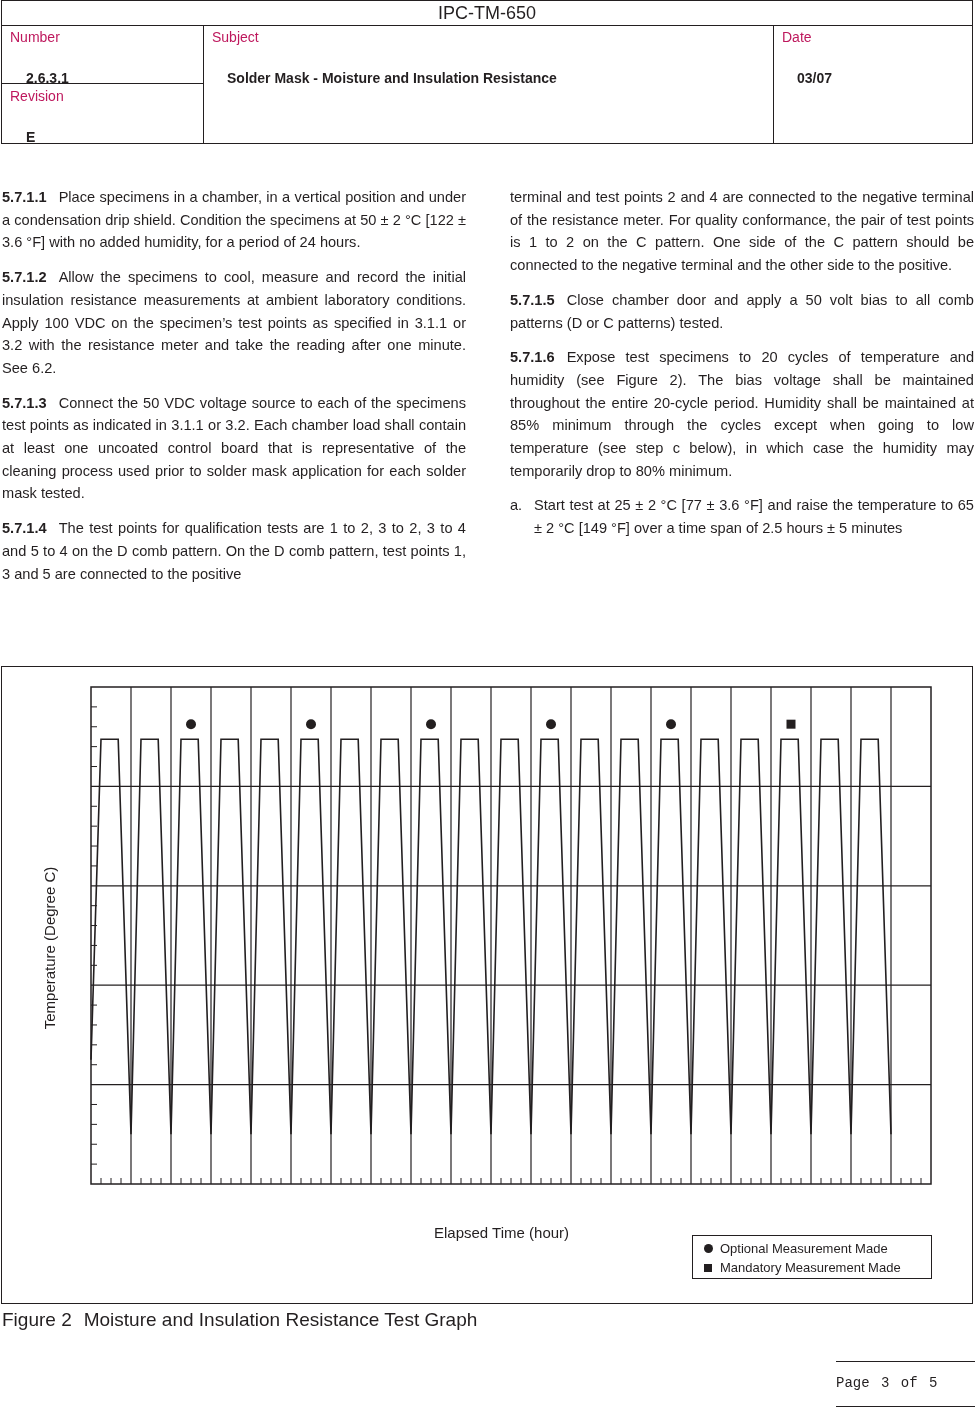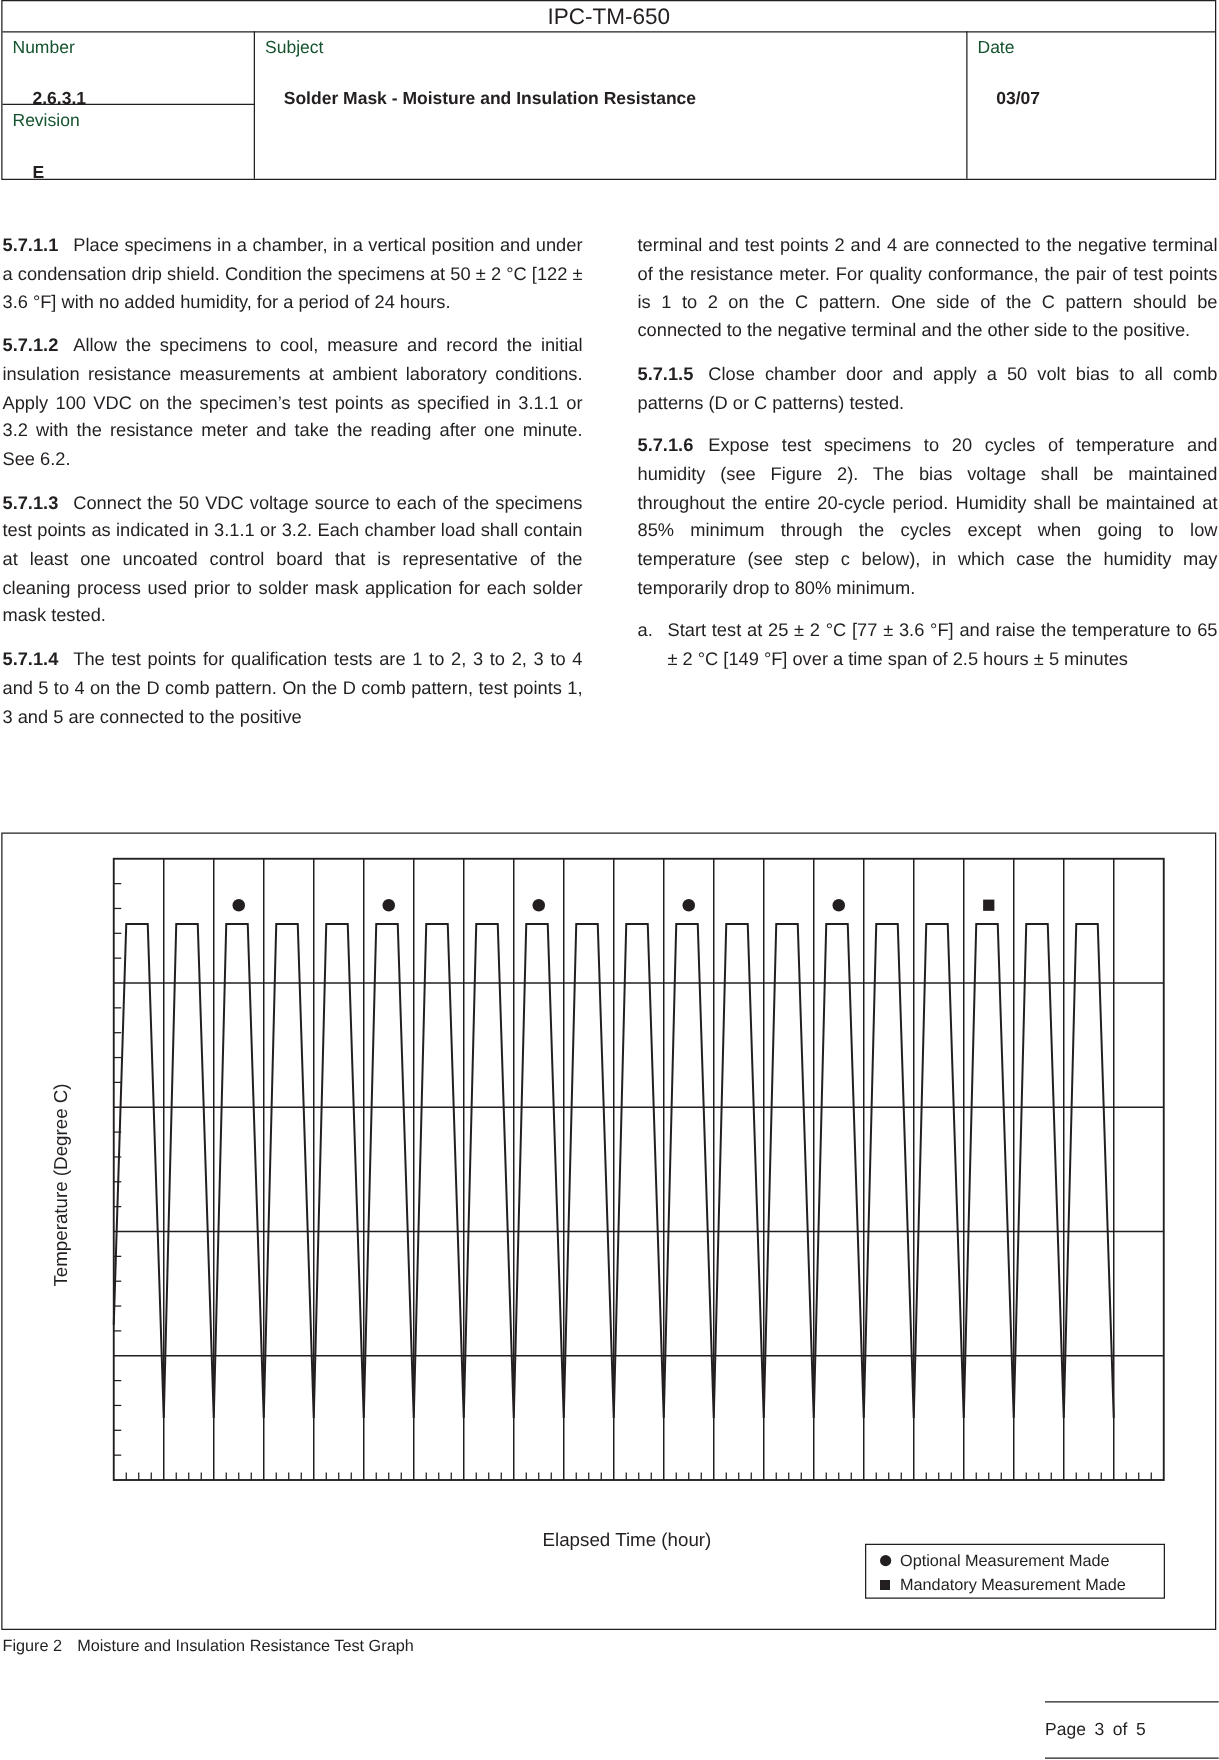--- a/index.html
+++ b/index.html
@@ -11,21 +11,21 @@
          border: 1px solid #231f20; box-sizing: border-box; }
   .hdr-title { position: absolute; left: 0; top: 0; width: 100%; height: 24px;
                border-bottom: 1px solid #231f20; text-align: center;
                font-size: 18px; line-height: 24px; }
   .cell { position: absolute; box-sizing: border-box; }
   .c-num { left: 0; top: 24px; width: 202px; height: 59px; border-right: 1px solid #231f20;
            border-bottom: 1px solid #231f20; }
   .c-rev { left: 0; top: 83px; width: 202px; height: 59px; border-right: 1px solid #231f20; }
   .c-sub { left: 202px; top: 24px; width: 570px; height: 118px; border-right: 1px solid #231f20; }
   .c-date { left: 772px; top: 24px; width: 198px; height: 118px; }
-  .lbl { position: absolute; left: 8px; top: 4px; font-size: 14px; color: #14532d; }
+  .lbl { position: absolute; left: 8px; top: 4px; font-size: 14px; color: #be185d; }
   .val { position: absolute; left: 24px; top: 45px; font-size: 14px; font-weight: bold; }
   .c-sub .val { left: 23px; }
   .c-date .val { left: 23px; }
 
   
   .col { position: absolute; top: 186px; width: 464px; font-size: 14.6px;
          line-height: 22.7px; text-align: justify; }
   .col-left { left: 2px; }
   .col-right { left: 510px; }
   .col p { margin: 0 0 12px 0; }
@@ -41,25 +41,25 @@
   .ylabel { position: absolute; left: 49px; top: 948px; transform: translate(-50%, -50%) rotate(-90deg);
             font-size: 15px; white-space: nowrap; }
   .xlabel { position: absolute; left: 434px; top: 1224px; font-size: 15px; }
   .legend { position: absolute; left: 692px; top: 1235px; width: 240px; height: 44px;
             border: 1px solid #231f20; box-sizing: border-box; font-size: 13px; }
   .legend-row { position: absolute; left: 11px; display: flex; align-items: center; }
   .legend-row .sym { width: 16px; display: inline-block; }
   .dot { width: 9px; height: 9px; border-radius: 50%; background: #231f20; display: inline-block; }
   .sq { width: 8px; height: 8px; background: #231f20; display: inline-block; }
 
-  .caption { position: absolute; left: 2px; top: 1309px; font-size: 13px; }
+  .caption { position: absolute; left: 2px; top: 1309px; font-size: 19px; }
   .caption .num { margin-right: 12px; }
 
   .footer-rule { position: absolute; left: 836px; width: 139px; height: 1px; background: #231f20; }
-  .page-num { position: absolute; left: 836px; top: 1375px; font-size: 14px; word-spacing: 3px; }
+  .page-num { position: absolute; left: 836px; top: 1375px; font-size: 14px; word-spacing: 3px; font-family: Liberation Mono, monospace; }
 </style>
 </head>
 <body>
 
 <div class="hdr">
   <div class="hdr-title">IPC-TM-650</div>
   <div class="cell c-num">
     <span class="lbl">Number</span>
     <span class="val">2.6.3.1</span>
   </div>

